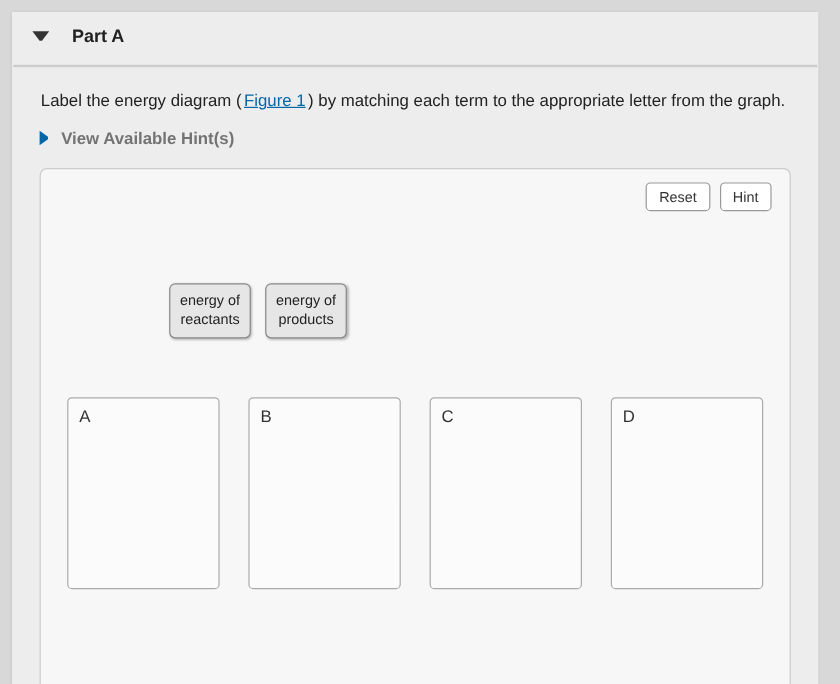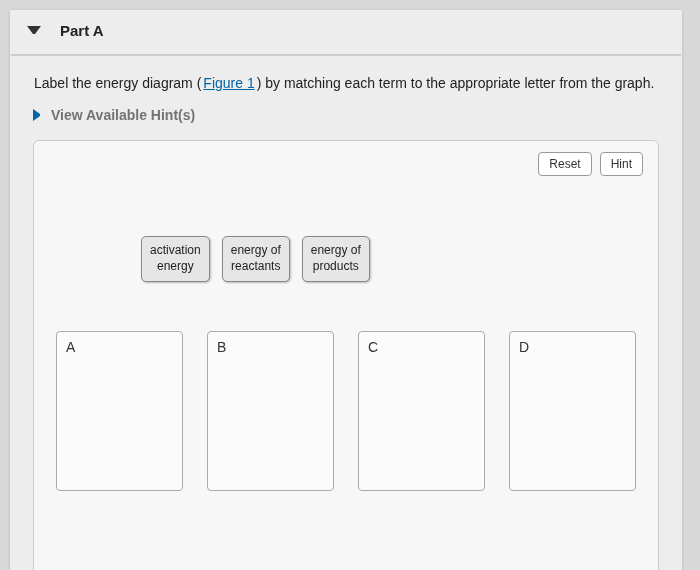--- a/index.html
+++ b/index.html
@@ -151,21 +151,20 @@
     <div class="hints-text">View Available Hint(s)</div>
   </div>
 
   <div class="workspace">
     <div class="top-buttons">
       <button class="btn">Reset</button>
       <button class="btn">Hint</button>
     </div>
 
     <div class="drag-items">
-      <div class="drag-item">activation<br>energy</div>
       <div class="drag-item">energy of<br>reactants</div>
       <div class="drag-item">energy of<br>products</div>
     </div>
 
     <div class="bins">
       <div class="bin">
         <div class="bin-label">A</div>
       </div>
       <div class="bin">
         <div class="bin-label">B</div>

